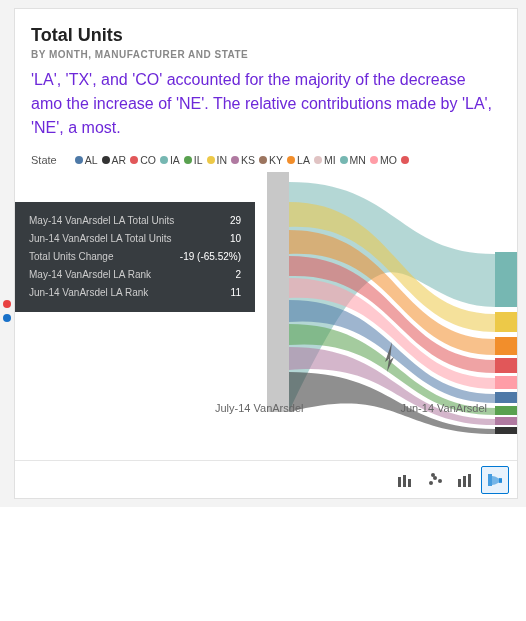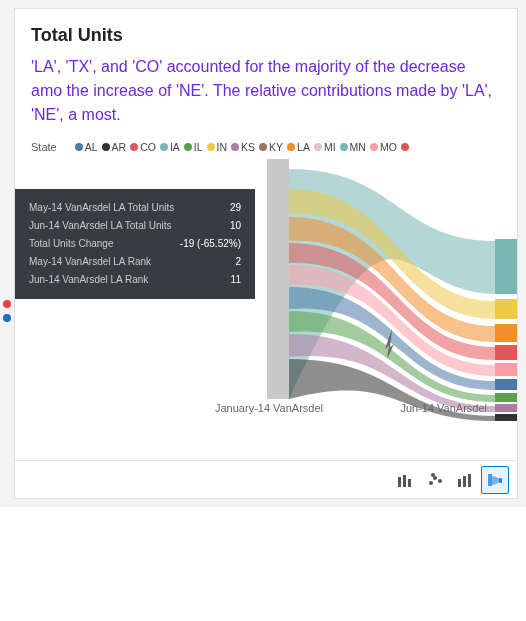--- a/index.html
+++ b/index.html
@@ -201,20 +201,21 @@
 
   <div class="left-sidebar">
     <div class="sidebar-dot" style="background:#e84141;"></div>
     <div class="sidebar-dot" style="background:#1871c9;"></div>
   </div>
 
   <div class="main-panel">
 
     <div class="card-header">
       <div class="card-title">Total Units</div>
+      <div class="card-subtitle">BY MONTH, MANUFACTURER AND STATE</div>
     </div>
 
     <div class="card-description">'LA', 'TX', and 'CO' accounted for the majority of the decrease amo the increase of 'NE'. The relative contributions made by 'LA', 'NE', a most.</div>
 
     <div class="legend-bar">
       <span class="legend-label">State</span>
       <span class="legend-item">
         <span class="legend-dot" style="background:#4e79a7;"></span>
         <span>AL</span>
       </span>
@@ -329,21 +330,21 @@
         <path d="M22,152 C130,152 130,236 228,236 L228,243 C130,243 130,165 22,173 Z" fill="#59a14f" opacity="0.55"></path>
 
         <path d="M22,175 C130,175 130,247 228,247 L228,253 C130,253 130,188 22,198 Z" fill="#b07aa1" opacity="0.55"></path>
 
         <path d="M22,200 C130,200 130,257 228,257 L228,262 C130,262 130,212 22,240 Z" fill="#333" opacity="0.55"></path>
 
         <polygon points="125,170 118,190 122,187 120,200 127,185 123,188" fill="#555" opacity="0.85"></polygon>
       </svg>
 
       <div class="chart-labels">
-        <span>January-14 VanArsdel</span>
+        <span>July-14 VanArsdel</span>
         <span>Jun-14 VanArsdel</span>
       </div>
 
     </div>
 
     <div class="bottom-toolbar">
       <button class="toolbar-btn" title="Bar chart">
         <svg width="16" height="14" viewBox="0 0 16 14">
           <rect x="1" y="4" width="3" height="10" fill="#555"></rect>
           <rect x="6" y="2" width="3" height="12" fill="#555"></rect>

